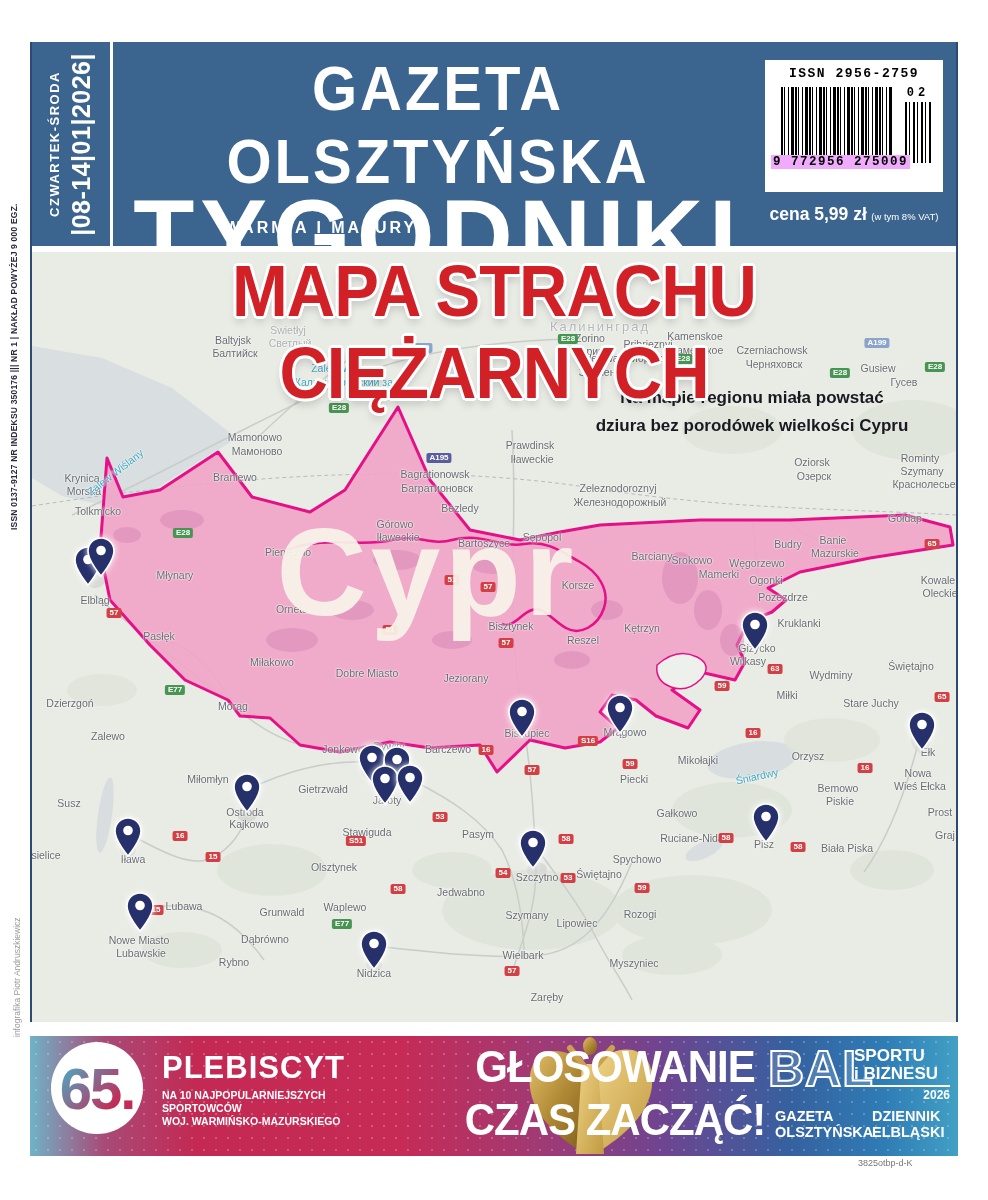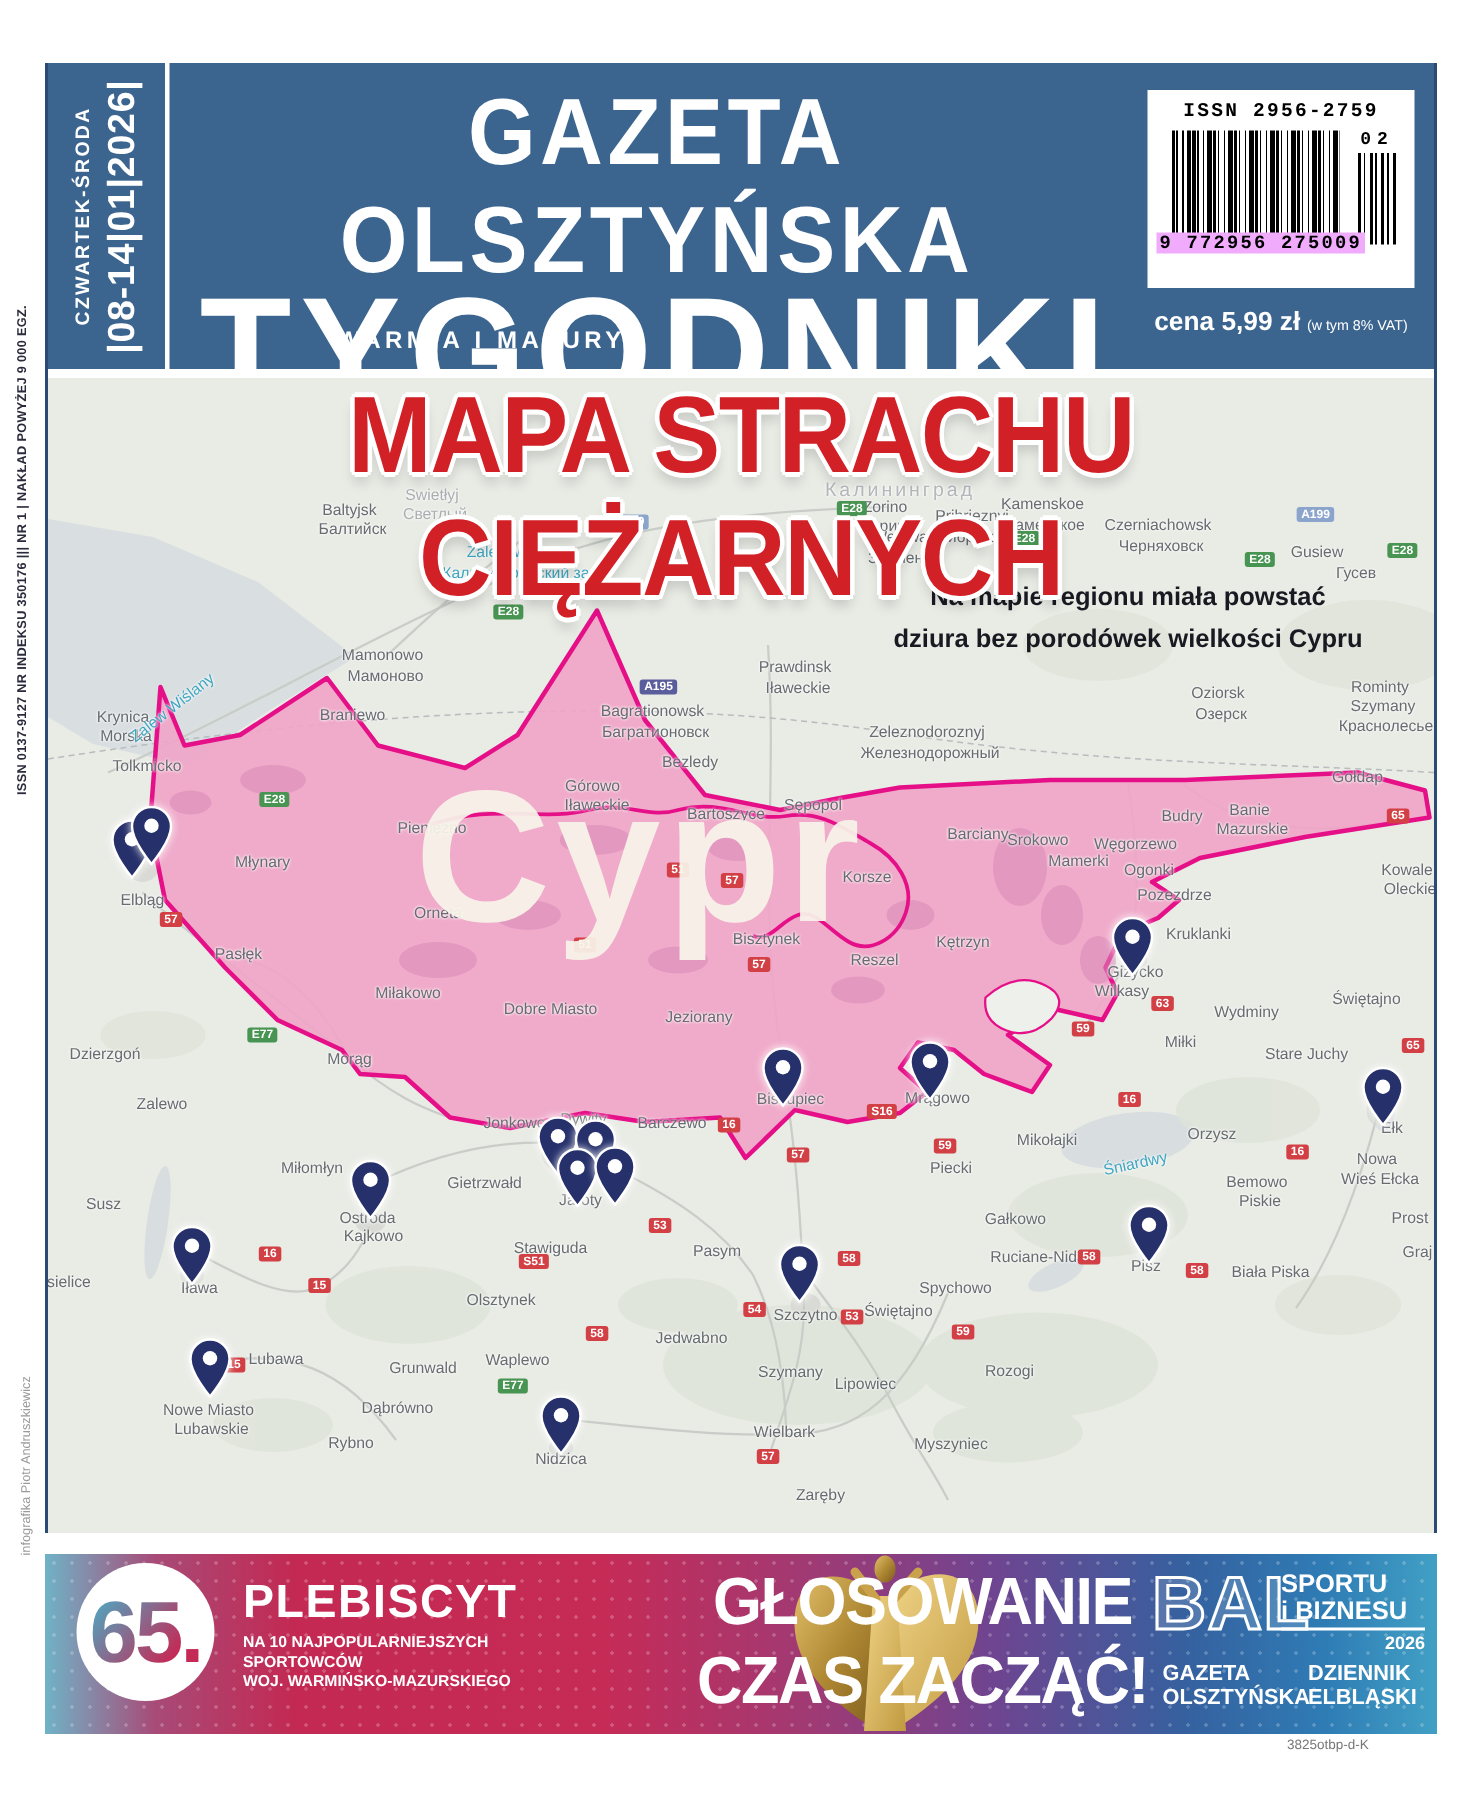--- a/index.html
+++ b/index.html
@@ -315,21 +315,21 @@
           <span class="map-label " style="left: 213px; top: 502px;">Ostróda</span>
           <span class="map-label " style="left: 217px; top: 514px;">Kajkowo</span>
           <span class="map-label " style="left: 101px; top: 549px;">Iława</span>
           <span class="map-label " style="left: 152px; top: 596px;">Lubawa</span>
           <span class="map-label " style="left: 250px; top: 602px;">Grunwald</span>
           <span class="map-label " style="left: 107px; top: 630px;">Nowe Miasto</span>
           <span class="map-label " style="left: 109px; top: 643px;">Lubawskie</span>
           <span class="map-label " style="left: 233px; top: 629px;">Dąbrówno</span>
           <span class="map-label " style="left: 202px; top: 652px;">Rybno</span>
           <span class="map-label " style="left: 605px; top: 549px;">Spychowo</span>
-          <span class="map-label " style="left: 608px; top: 604px; margin-left: 33px;">Rozogi</span>
+          <span class="map-label " style="left: 608px; top: 604px;">Rozogi</span>
           <span class="map-label " style="left: 495px; top: 605px;">Szymany</span>
           <span class="map-label " style="left: 545px; top: 613px;">Lipowiec</span>
           <span class="map-label " style="left: 491px; top: 645px;">Wielbark</span>
           <span class="map-label " style="left: 602px; top: 653px;">Myszyniec</span>
           <span class="map-label " style="left: 515px; top: 687px;">Zaręby</span>
           <span class="map-label " style="left: 342px; top: 663px;">Nidzica</span>
           <span class="map-label " style="left: 14px; top: 545px;">sielice</span>
           <span class="map-label " style="left: 567px; top: 564px;">Świętajno</span>
         </div>
       <div>

